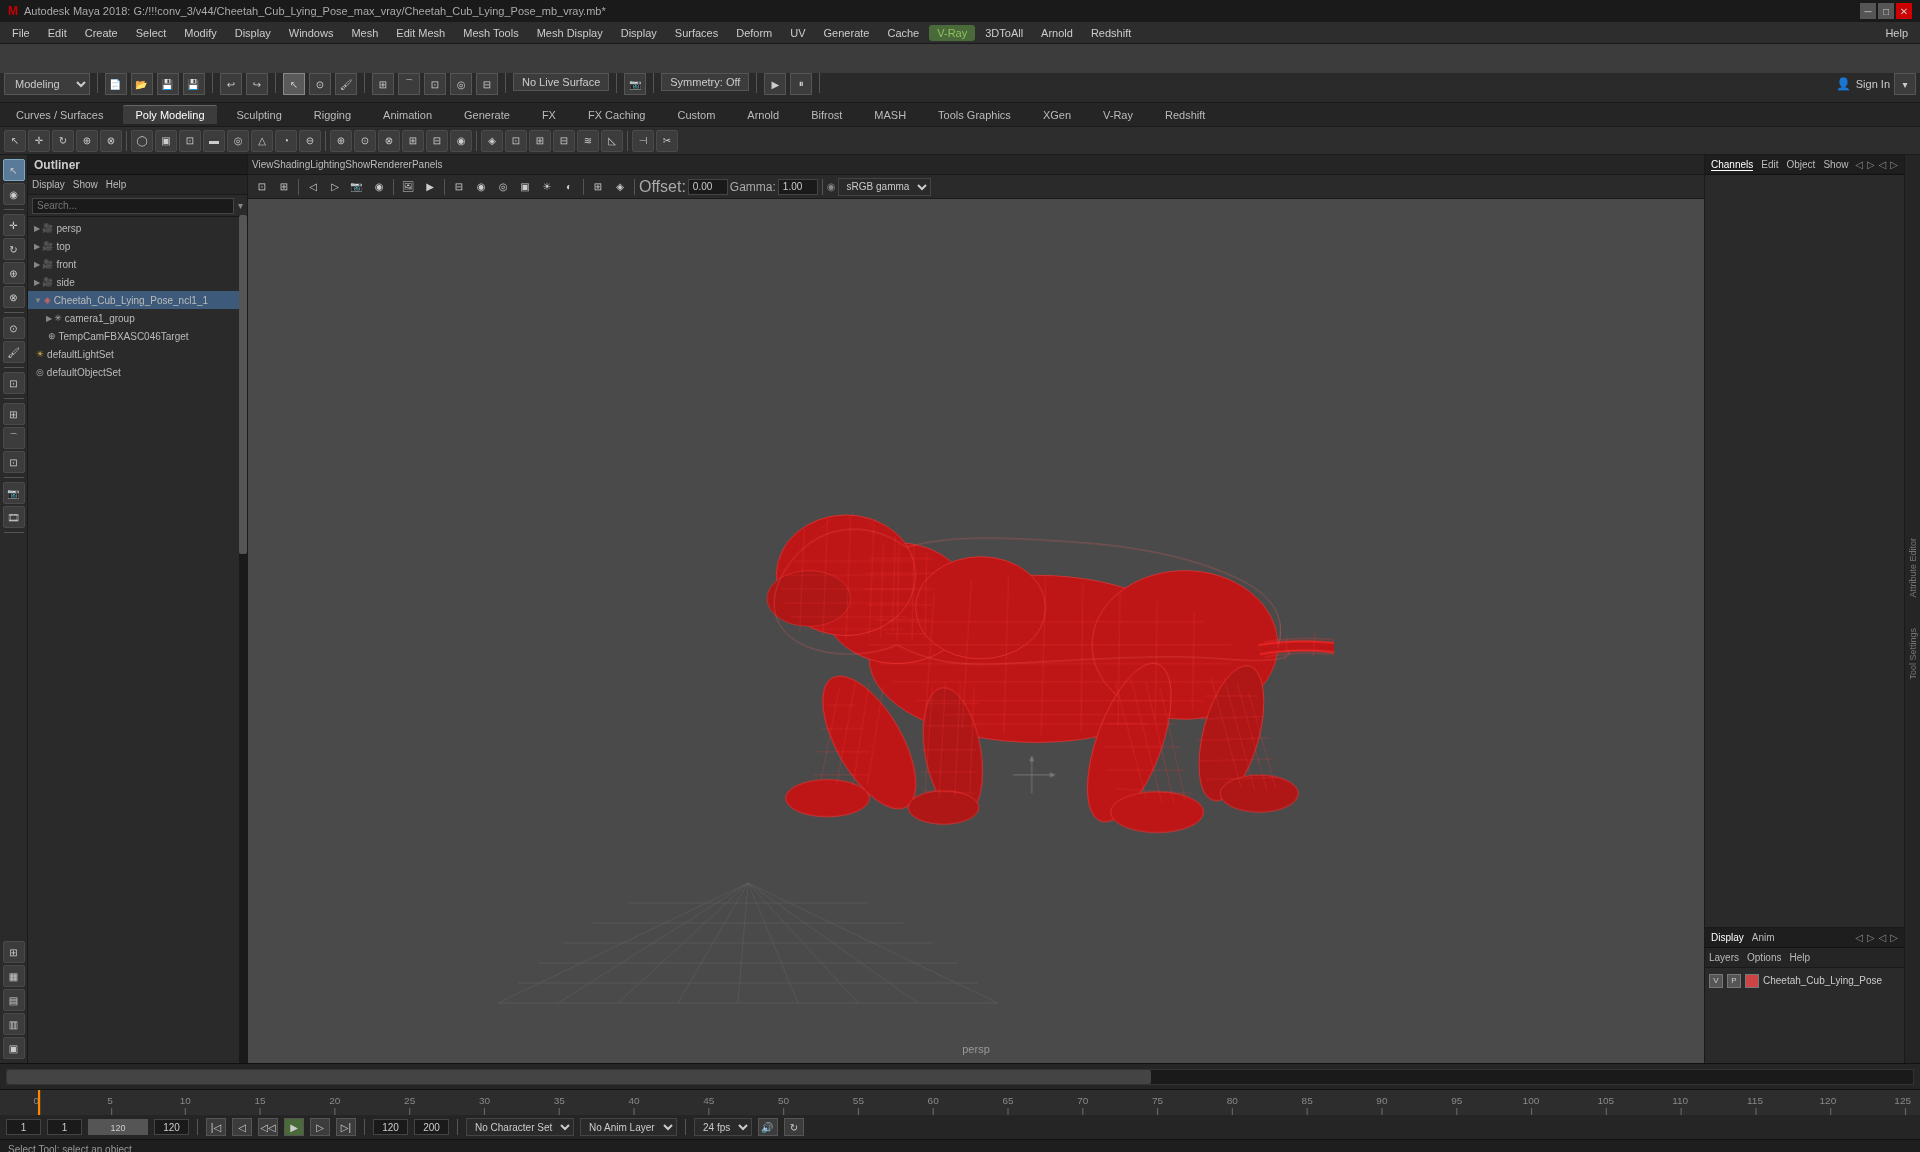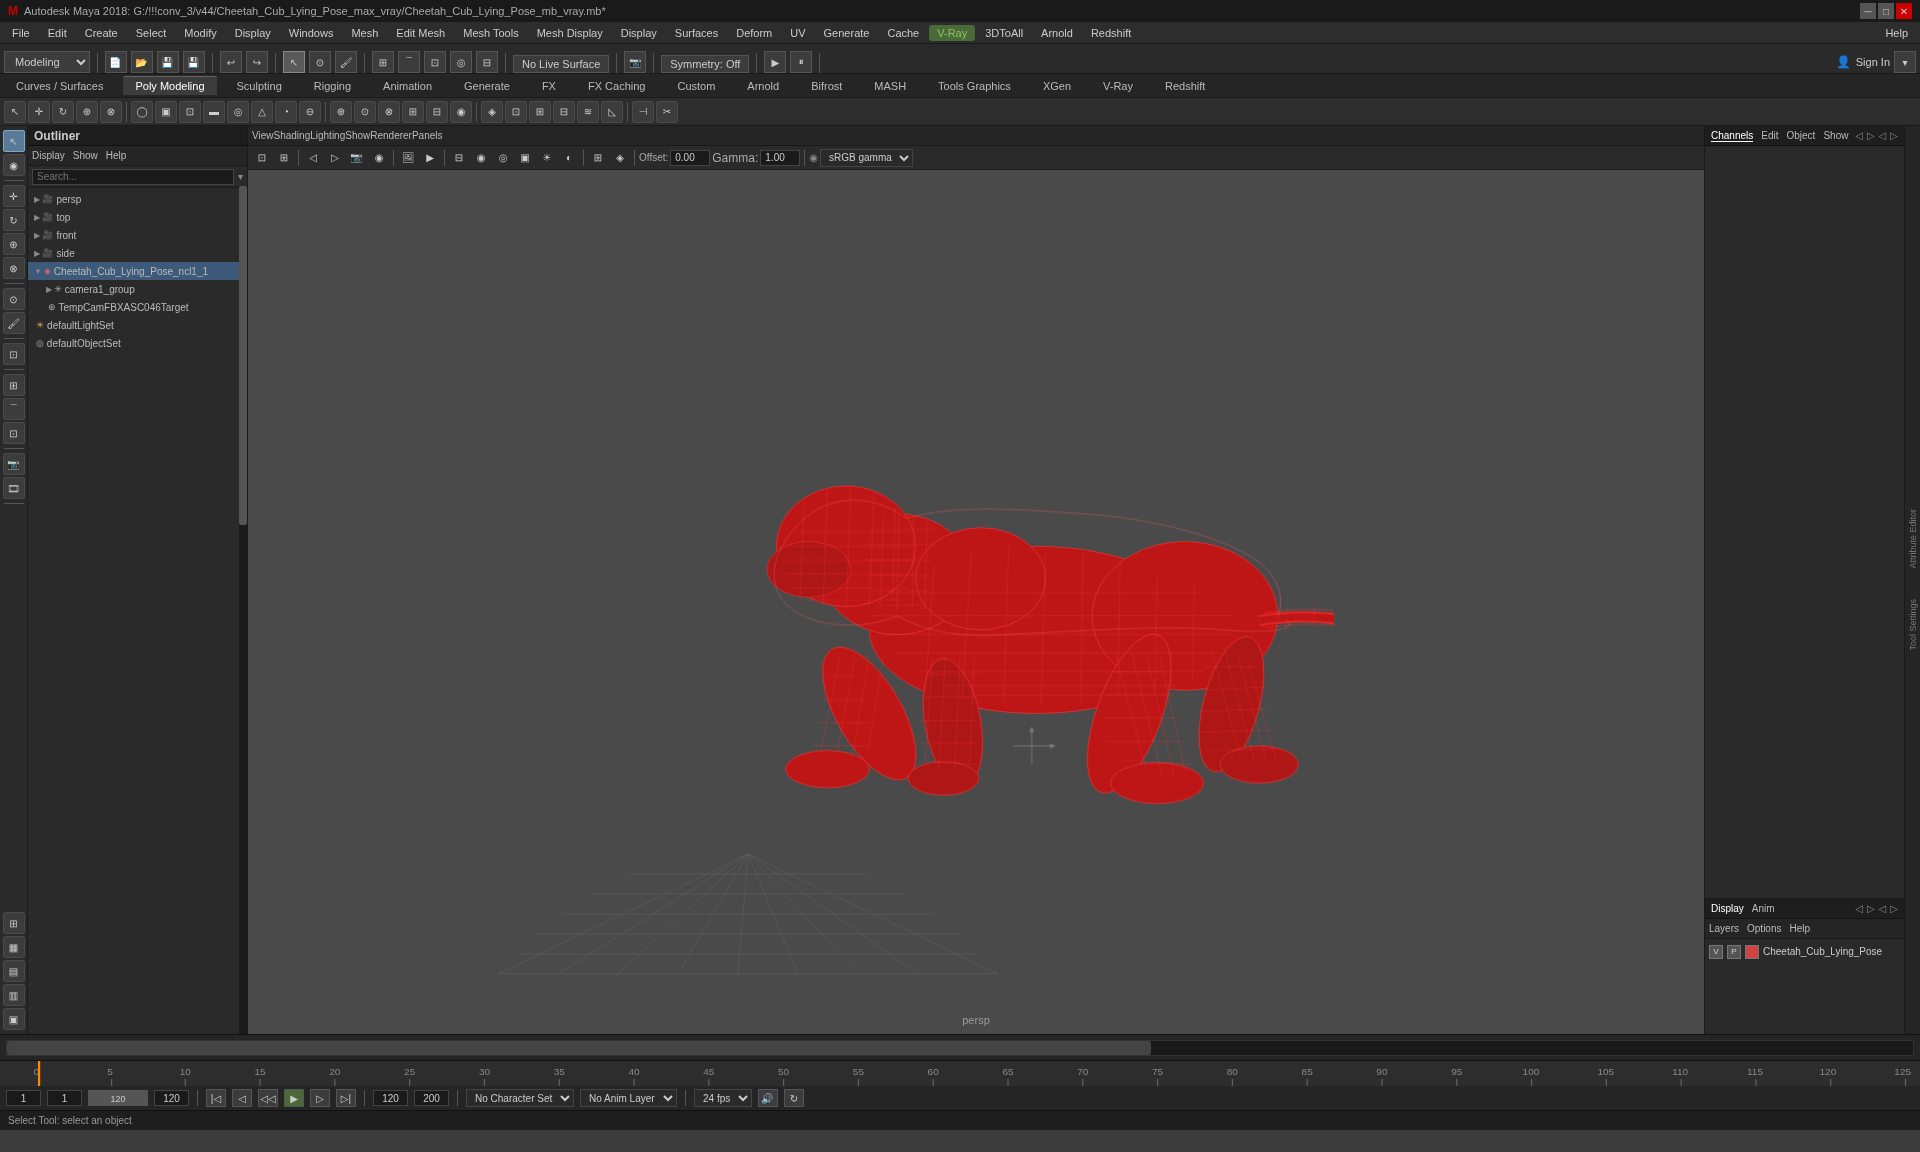--- a/index.html
+++ b/index.html
@@ -66,24 +66,25 @@
       color: #ccc;
       cursor: pointer;
       border-radius: 2px;
     }
 
     
     #mode-bar {
       height: 30px;
       background: #2a2a2a;
       display: flex;
-      align-items: flex-end;
+      align-items: flex-start;
       padding: 0 4px;
       gap: 4px;
       border-bottom: 1px solid #1a1a1a;
+      margin-top: 29px;
     }
     .mode-select {
       background: #3c3c3c;
       border: 1px solid #555;
       color: #ccc;
       padding: 2px 6px;
       font-size: 11px;
       height: 22px;
     }
     .mode-icon {
@@ -918,21 +919,21 @@
       <div class="vp-icon">◎</div>
       <div class="vp-icon">▣</div>
       <div class="vp-icon">☀</div>
       <div class="vp-icon">◐</div>
       <div class="vp-separator"></div>
 
       <div class="vp-icon">⊞</div>
       <div class="vp-icon">◈</div>
       <div class="vp-separator"></div>
 
-      <span style="font-size:10px;color:#aaa;">Offset:</span>
+      <span style="font-size:16px;color:#aaa;">Offset:</span>
       <input class="vp-input" type="text" value="0.00" style="">
       <span style="font-size:12px;color:#aaa;">Gamma:</span>
       <input class="vp-input" type="text" value="1.00" style="">
       <div class="vp-separator"></div>
 
       <span style="font-size:10px;color:#888;">◉</span>
       <select class="vp-select">
         <option>sRGB gamma</option>
         <option>Linear</option>
         <option>Raw</option>

